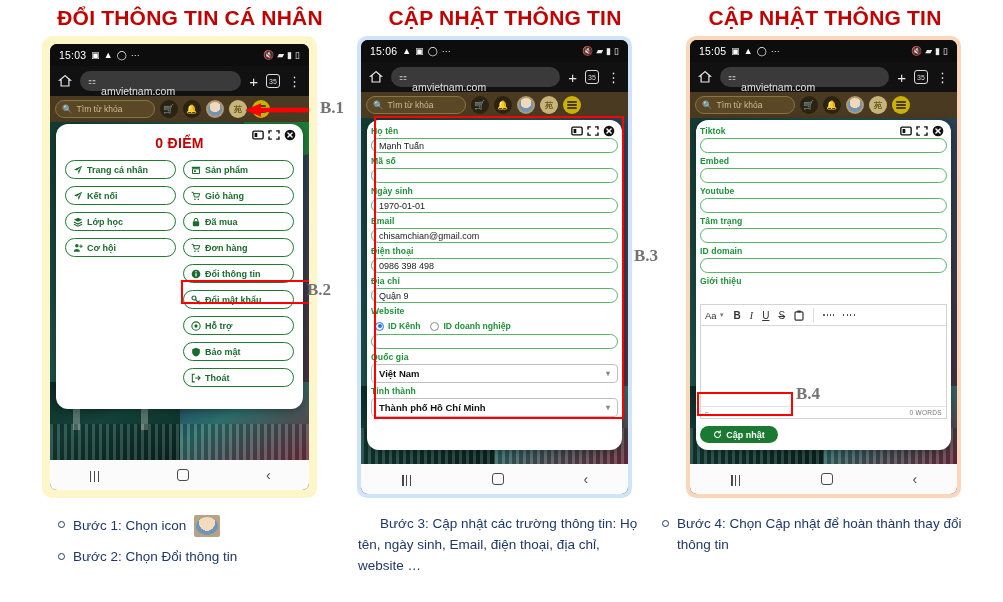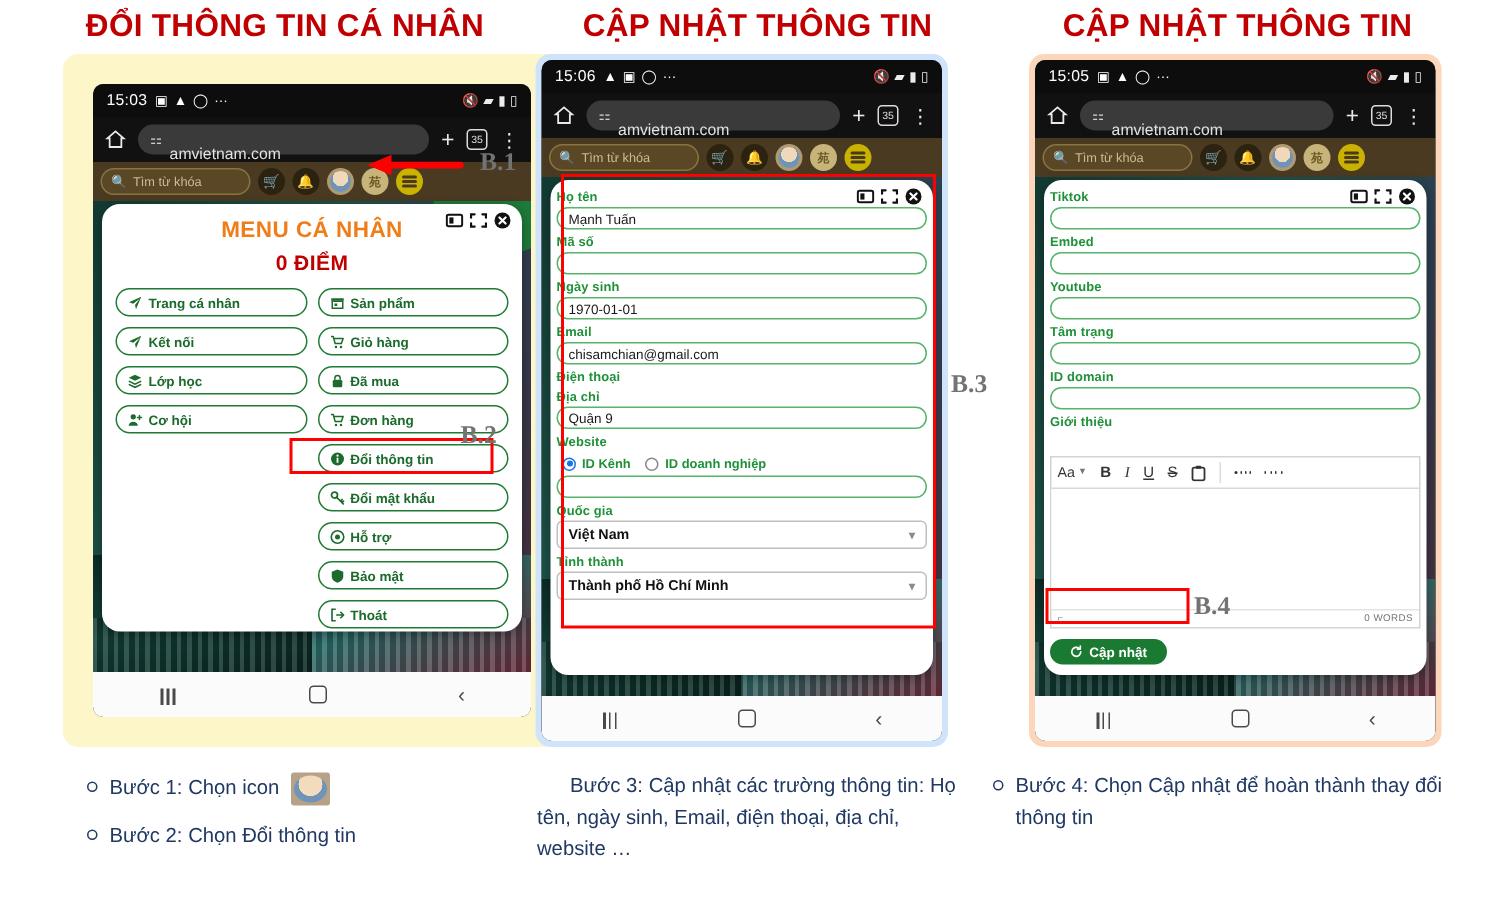--- a/index.html
+++ b/index.html
@@ -25,21 +25,21 @@
   #title-1{ left:30px;  top:6px;  width:320px; }
   #title-2{ left:345px; top:6px;  width:320px; }
   #title-3{ left:660px; top:6px;  width:330px; }
 
   
   .phone{
     position:absolute;
     border-radius:10px;
     overflow:hidden;
   }
-  #phone-1{ left:42px;  top:36px; width:332px; height:462px; background:#fdf6c8; padding:20px; }
+  #phone-1{ left:42px;  top:36px; width:275px; height:462px; background:#fdf6c8; padding:8px; }
   #phone-2{ left:357px; top:36px; width:275px; height:462px; background:#cfe4fb; padding:4px; }
   #phone-3{ left:686px; top:36px; width:275px; height:462px; background:#fbd6bb; padding:4px; }
 
   .screen{
     position:relative;
     width:100%; height:100%;
     background:#1d1d1d;
     border-radius:7px;
     overflow:hidden;
   }
@@ -349,21 +349,21 @@
   .blabel{
     position:absolute;
     color:#737373;
     font-weight:bold;
     font-size:17px;
     font-family:"Liberation Serif", serif;
   }
   #b1{ left:320px; top:98px; }
   #b2{ left:307px; top:280px; }
   #b3{ left:634px; top:246px; }
-  #b4{ left:796px; top:394px; }
+  #b4{ left:796px; top:384px; }
 
   
   .arrow{ position:absolute; }
 
   
   .caption{
     position:absolute;
     color:#1f3864;
     font-size:13.5px;
     line-height:1.55;
@@ -481,21 +481,20 @@
         </svg>
         <svg class="mi" viewBox="0 0 14 12">
           <path d="M1.2 3.8V1.2h2.8M10 1.2h2.8v2.6M12.8 8.2v2.6H10M4 10.8H1.2V8.2" fill="none" stroke="#111" stroke-width="1.7" stroke-linecap="round"></path>
         </svg>
         <svg class="mi" viewBox="0 0 14 14">
           <circle cx="7" cy="7" r="6.2" fill="#111"></circle>
           <path d="M4.6 4.6 9.4 9.4M9.4 4.6 4.6 9.4" stroke="#fff" stroke-width="1.7" stroke-linecap="round"></path>
         </svg>
       </div>
 
-      <div class="menu-title">MENU CÁ NHÂN</div>
       <div class="menu-points">0 ĐIỂM</div>
 
       <div class="menu-cols">
         <div class="menu-col">
           <div class="mbtn">
             <svg class="gi" viewBox="0 0 12 12">
                 <path d="M11 1 1.2 5.3l3.4 1.2L10 2.4 6 7.6l.8 3.3z" fill="#1c6b2d"></path>
               </svg>
             <span>Trang cá nhân</span>
           </div>
@@ -702,20 +701,21 @@
       <div class="flabel">Mã số</div>
       <div class="finput"></div>
 
       <div class="flabel">Ngày sinh</div>
       <div class="finput">1970-01-01</div>
 
       <div class="flabel">Email</div>
       <div class="finput">chisamchian@gmail.com</div>
 
       <div class="flabel">Điện thoại</div>
+      <div class="finput">0986 398 498</div>
 
       <div class="flabel">Địa chỉ</div>
       <div class="finput">Quận 9</div>
 
       <div class="flabel">Website</div>
 
       <div class="radios">
         <span class="radio">
           <span class="rdot on"></span>
           <span>ID Kênh</span>

